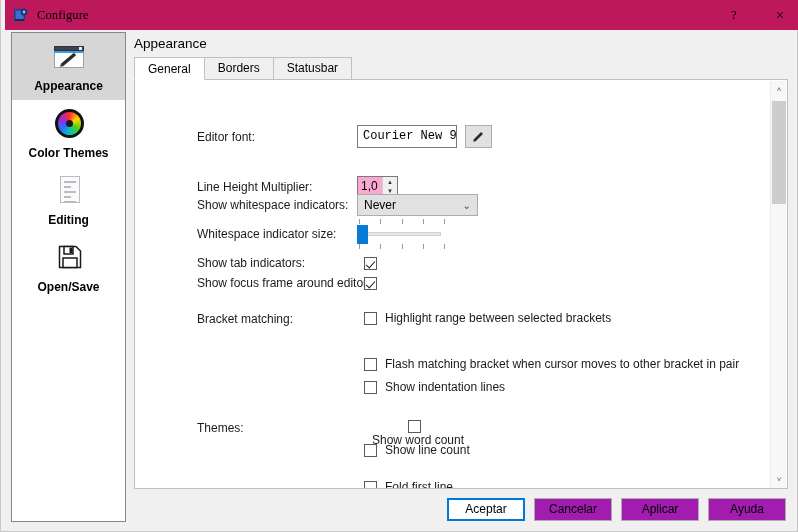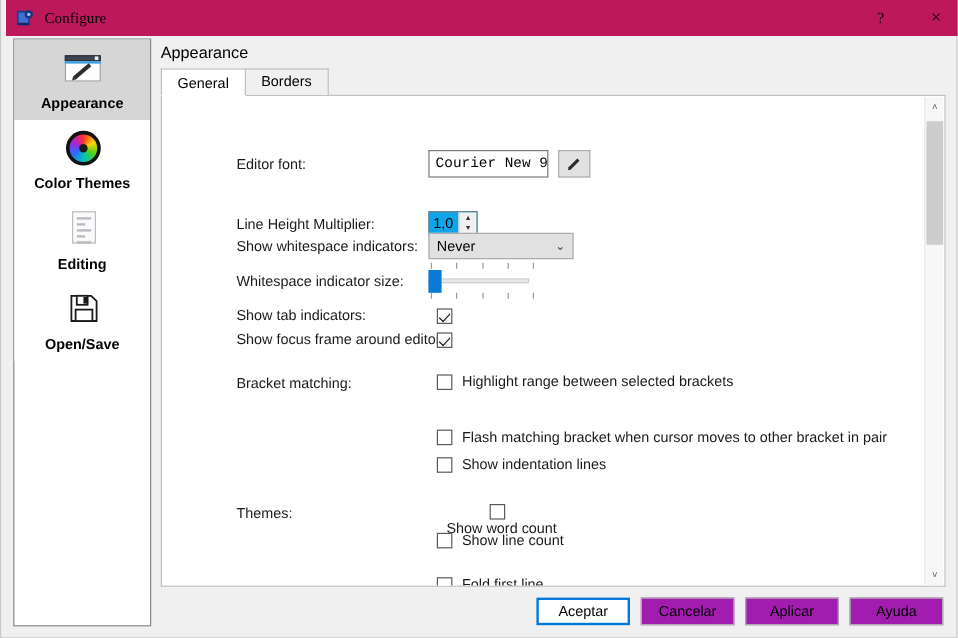--- a/index.html
+++ b/index.html
@@ -186,21 +186,21 @@
     width: 27px; height: 23px;
     border: 1px solid #adadad;
     background: #e1e1e1;
     margin-left: 8px;
     display: flex; align-items: center; justify-content: center;
   }
 
   .spin {
     height: 21px;
     border: 1px solid #7a7a7a;
-    background: #0ea5e9;
+    background: #f9a8d4;
     display: flex; align-items: stretch;
   }
   .spin .val {
     width: 24px; font-size: 12px; line-height: 19px;
     padding-left: 3px; color: #000;
   }
   .spin .arrows {
     width: 15px;
     background: #f0f0f0;
     border-left: 1px solid #cfcfcf;
@@ -367,20 +367,21 @@
     </div>
 
   </div>
 
   <div class="content">
     <div class="page-title">Appearance</div>
 
     <div class="tabstrip">
       <div class="tab active">General</div>
       <div class="tab">Borders</div>
+      <div class="tab">Statusbar</div>
     </div>
 
     <div class="tabpage">
       <div class="form">
 
         <div class="row" style="left:62px; top:45px;">
           <div class="lbl" style="width:160px;">Editor font:</div>
           <div class="fontbox">Courier New 9</div>
           <div class="penbtn">
             <svg width="15" height="15" viewBox="0 0 15 15">

